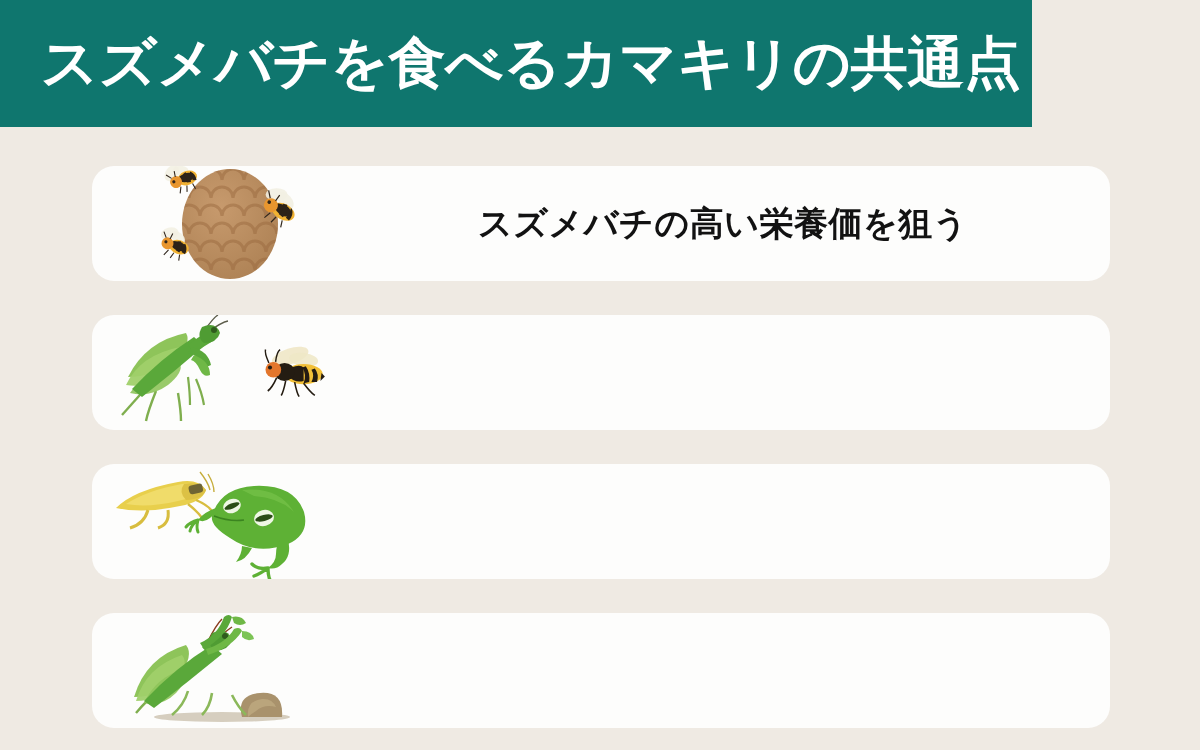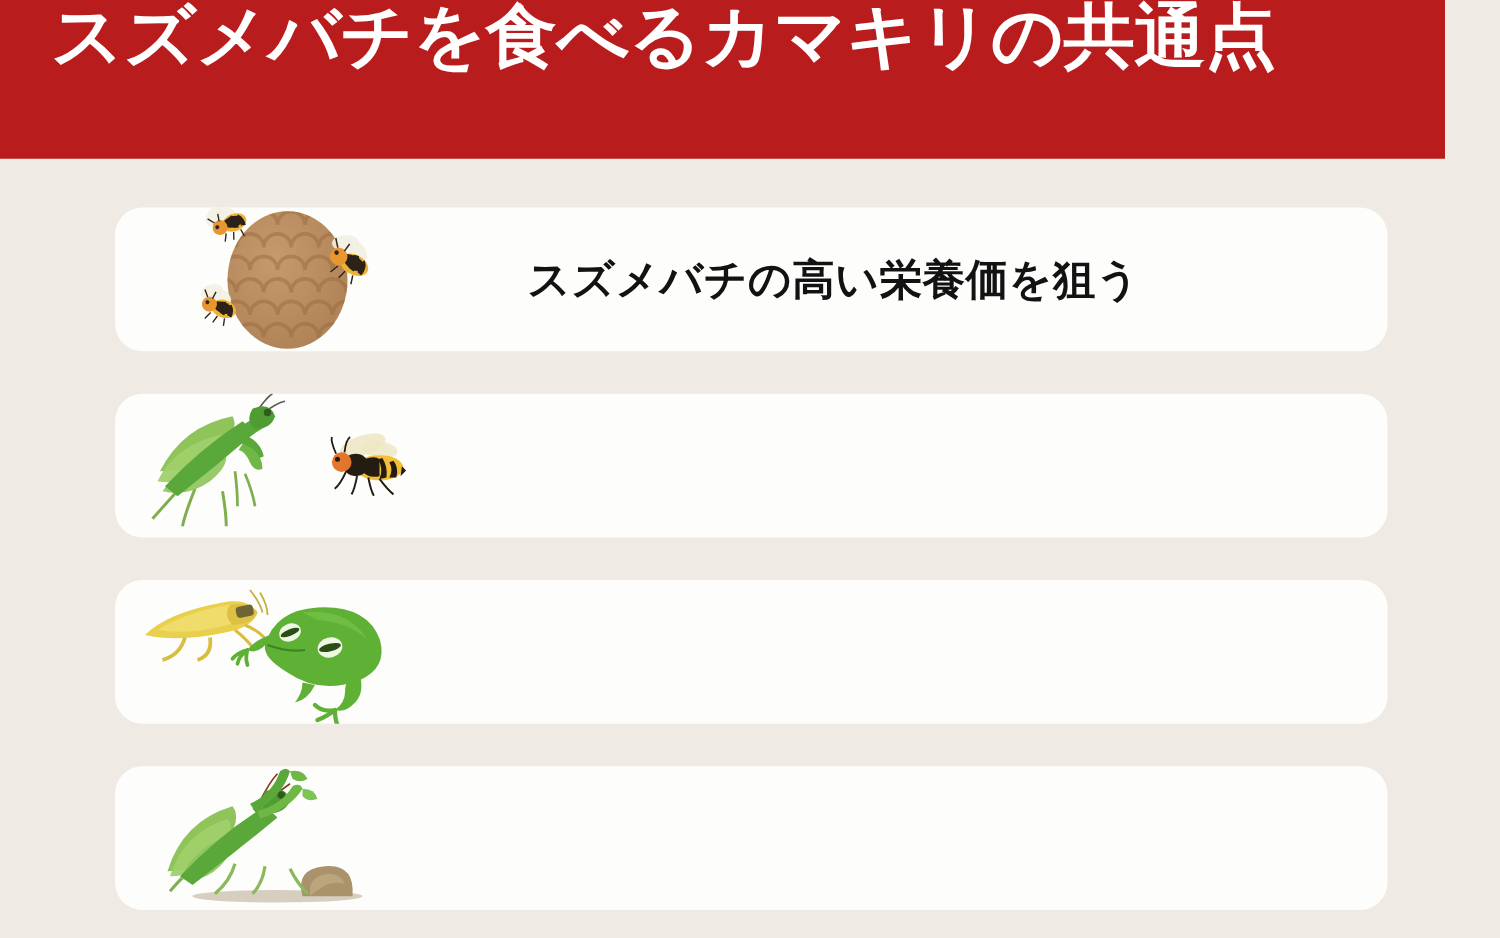--- a/index.html
+++ b/index.html
@@ -13,23 +13,24 @@
   .infographic {
     position:relative;
     width:1200px;
     height:750px;
     background:#efeae3;
   }
   
   .header {
     position:absolute;
     left:0; top:0;
-    width:1156px; height:127px;
-    background:#b91c1c;
+    width:1032px; height:127px;
+    background:#0f766e;
     display:flex;
+    align-items:center;
   }
   .header-title {
     color:#ffffff;
     font-size:56px;
     font-weight:bold;
     letter-spacing:-0.5px;
     padding-left:40px;
     white-space:nowrap;
     transform:scaleX(1.02);
     transform-origin:left center;
@@ -53,21 +54,21 @@
     align-items:center;
   }
   .card-icon {
     flex:0 0 330px;
     height:115px;
     position:relative;
   }
   .card-icon svg { position:absolute; left:0; top:0; }
   .card-label {
     flex:1 1 auto;
-    text-align:left;
+    text-align:center;
     font-size:34px;
     font-weight:bold;
     color:#121212;
     letter-spacing:0.5px;
     padding-right:86px;
     white-space:nowrap;
   }
 </style>
 </head>
 <body>

